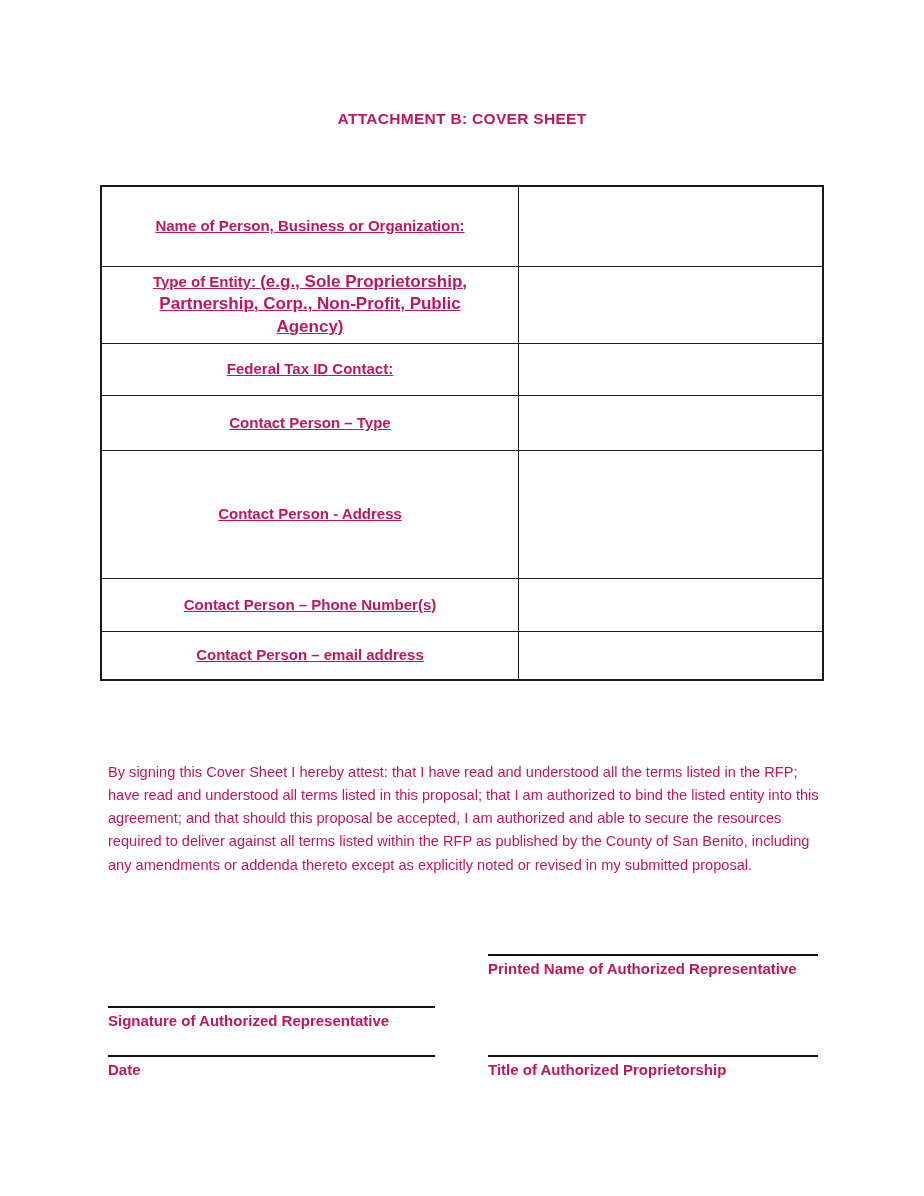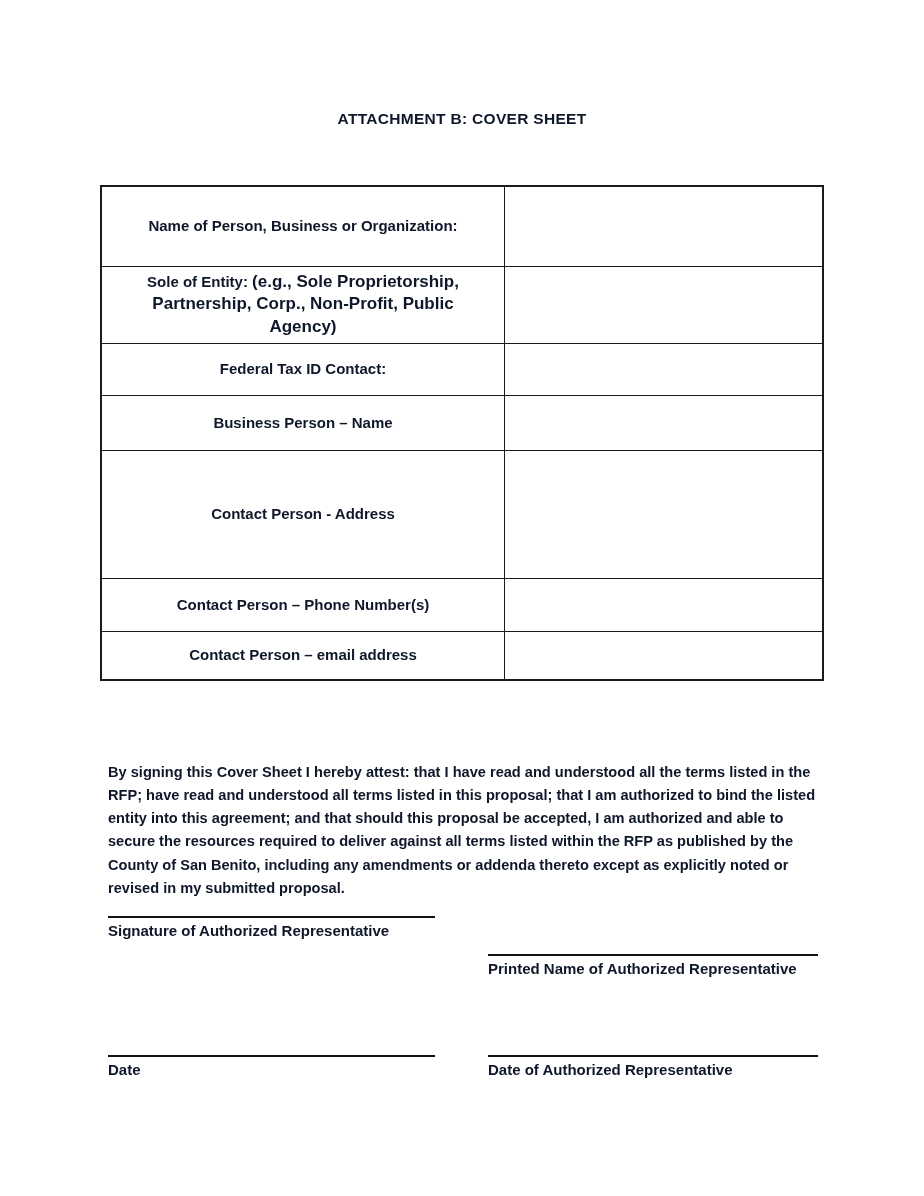--- a/index.html
+++ b/index.html
@@ -7,21 +7,21 @@
     padding: 0;
     background: #e8e8e8;
   }
   .page {
     position: relative;
     width: 924px;
     height: 1196px;
     background: #ffffff;
     margin: 0 auto;
     font-family: "Liberation Sans", "DejaVu Sans", sans-serif;
-    color: #0f172a;
+    color: #be185d;
     overflow: hidden;
   }
   .doc-title {
     position: absolute;
     top: 110px;
     left: 0;
     right: 0;
     text-align: center;
     font-size: 15.5px;
     font-weight: 700;
@@ -32,22 +32,23 @@
     position: absolute;
     left: 100px;
     top: 185px;
     width: 724px;
     border: 2px solid #1a1a1a;
     border-collapse: collapse;
     table-layout: fixed;
   }
   .cover-table td {
     border: 1.5px solid #1a1a1a;
-    padding: 4px 21px;
+    padding: 4px 28px;
     vertical-align: middle;
+    text-decoration: underline;
   }
   .cover-table td.label-cell {
     width: 360px;
     text-align: center;
     font-size: 15px;
     font-weight: 700;
     line-height: 1.35;
   }
   .cover-table td.value-cell {
     background: #ffffff;
@@ -63,38 +64,38 @@
     font-size: 17px;
     font-weight: 700;
   }
   
   .attestation {
     position: absolute;
     left: 108px;
     top: 746px;
     width: 714px;
     font-size: 14.6px;
-    font-weight: 700;
+    font-weight: 400;
     line-height: 23.3px;
     text-align: left;
   }
   
   .sig-block {
     position: absolute;
   }
   .sig-line {
     border-top: 2.5px solid #111111;
     height: 0;
     margin-bottom: 4px;
   }
   .sig-label {
     font-size: 15px;
     font-weight: 700;
   }
-  .sig-a { left: 108px; top: 916px; width: 327px; }
+  .sig-a { left: 108px; top: 1006px; width: 327px; }
   .sig-b { left: 488px; top: 954px; width: 330px; }
   .sig-c { left: 108px; top: 1055px; width: 327px; }
   .sig-d { left: 488px; top: 1055px; width: 330px; }
 </style>
 </head>
 <body>
 
 <div class="page">
 
   <div class="doc-title">ATTACHMENT B: COVER SHEET</div>
@@ -103,35 +104,35 @@
     <tbody>
       <tr class="row-h1">
         <td class="label-cell">
           <span>Name of Person, Business or Organization:</span>
           <span class="label-detail"></span>
         </td>
         <td class="value-cell"></td>
       </tr>
       <tr class="row-h2">
         <td class="label-cell">
-          <span>Sole of Entity:</span>
+          <span>Type of Entity:</span>
           <span class="label-detail">(e.g., Sole Proprietorship, Partnership, Corp., Non-Profit, Public Agency)</span>
         </td>
         <td class="value-cell"></td>
       </tr>
       <tr class="row-h3">
         <td class="label-cell">
           <span>Federal Tax ID Contact:</span>
           <span class="label-detail"></span>
         </td>
         <td class="value-cell"></td>
       </tr>
       <tr class="row-h4">
         <td class="label-cell">
-          <span>Business Person – Name</span>
+          <span>Contact Person – Type</span>
           <span class="label-detail"></span>
         </td>
         <td class="value-cell"></td>
       </tr>
       <tr class="row-h5">
         <td class="label-cell">
           <span>Contact Person - Address</span>
           <span class="label-detail"></span>
         </td>
         <td class="value-cell"></td>
@@ -165,16 +166,16 @@
     <div class="sig-label">Date</div>
   </div>
 
   <div class="sig-block sig-b">
     <div class="sig-line"></div>
     <div class="sig-label">Printed Name of Authorized Representative</div>
   </div>
 
   <div class="sig-block sig-d">
     <div class="sig-line"></div>
-    <div class="sig-label">Date of Authorized Representative</div>
+    <div class="sig-label">Title of Authorized Proprietorship</div>
   </div>
 
 </div>
 
 </body></html>

